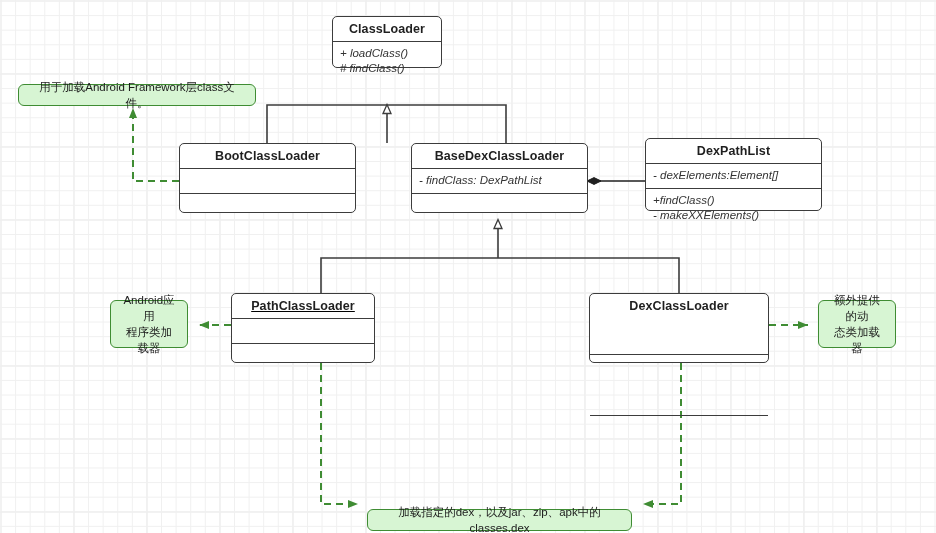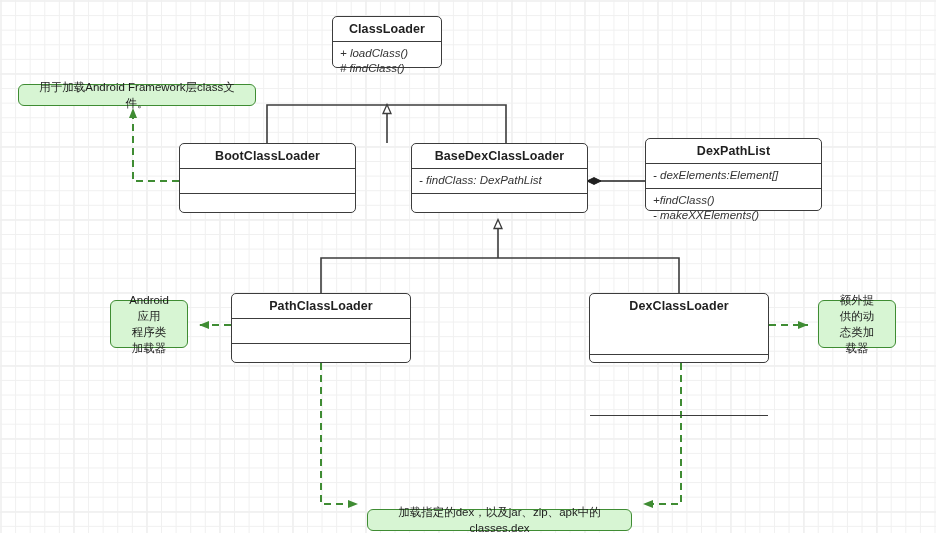--- a/index.html
+++ b/index.html
@@ -75,21 +75,21 @@
     background: #d7f5d3;
     border: 1.6px solid #3f8c33;
     border-radius: 6px;
     color: #1c1c1c;
     font-size: 11.5px;
     line-height: 16px;
     display: flex;
     align-items: center;
     justify-content: center;
     text-align: center;
-    padding: 2px 16px;
+    padding: 2px 10px;
     z-index: 4;
   }
   .note-inner {
     width: 100%;
   }
   .note-line { display: block; }
 </style>
 </head>
 <body>
 
@@ -168,21 +168,21 @@
     <div class="uml-title">DexPathList</div>
     <div class="uml-compartment">
       <div class="row">- dexElements:Element[]</div>
     </div>
     <div class="uml-compartment">
       <div class="row">+findClass()</div>
       <div class="row">- makeXXElements()</div>
     </div>
   </div>
 
-  <div class="uml-class" style="left:231px; top:293px; width:180px; height:70px;">
+  <div class="uml-class" style="left:231px; top:293px; width:144px; height:70px;text-decoration:underline;">
     <div class="uml-title">PathClassLoader</div>
     <div class="uml-compartment"></div>
     <div class="uml-compartment"></div>
   </div>
 
   <div class="uml-class" style="left:589px; top:293px; width:180px; height:70px;gap:36px;">
     <div class="uml-title">DexClassLoader</div>
     <div class="uml-compartment"></div>
     <div class="uml-compartment"></div>
   </div>

